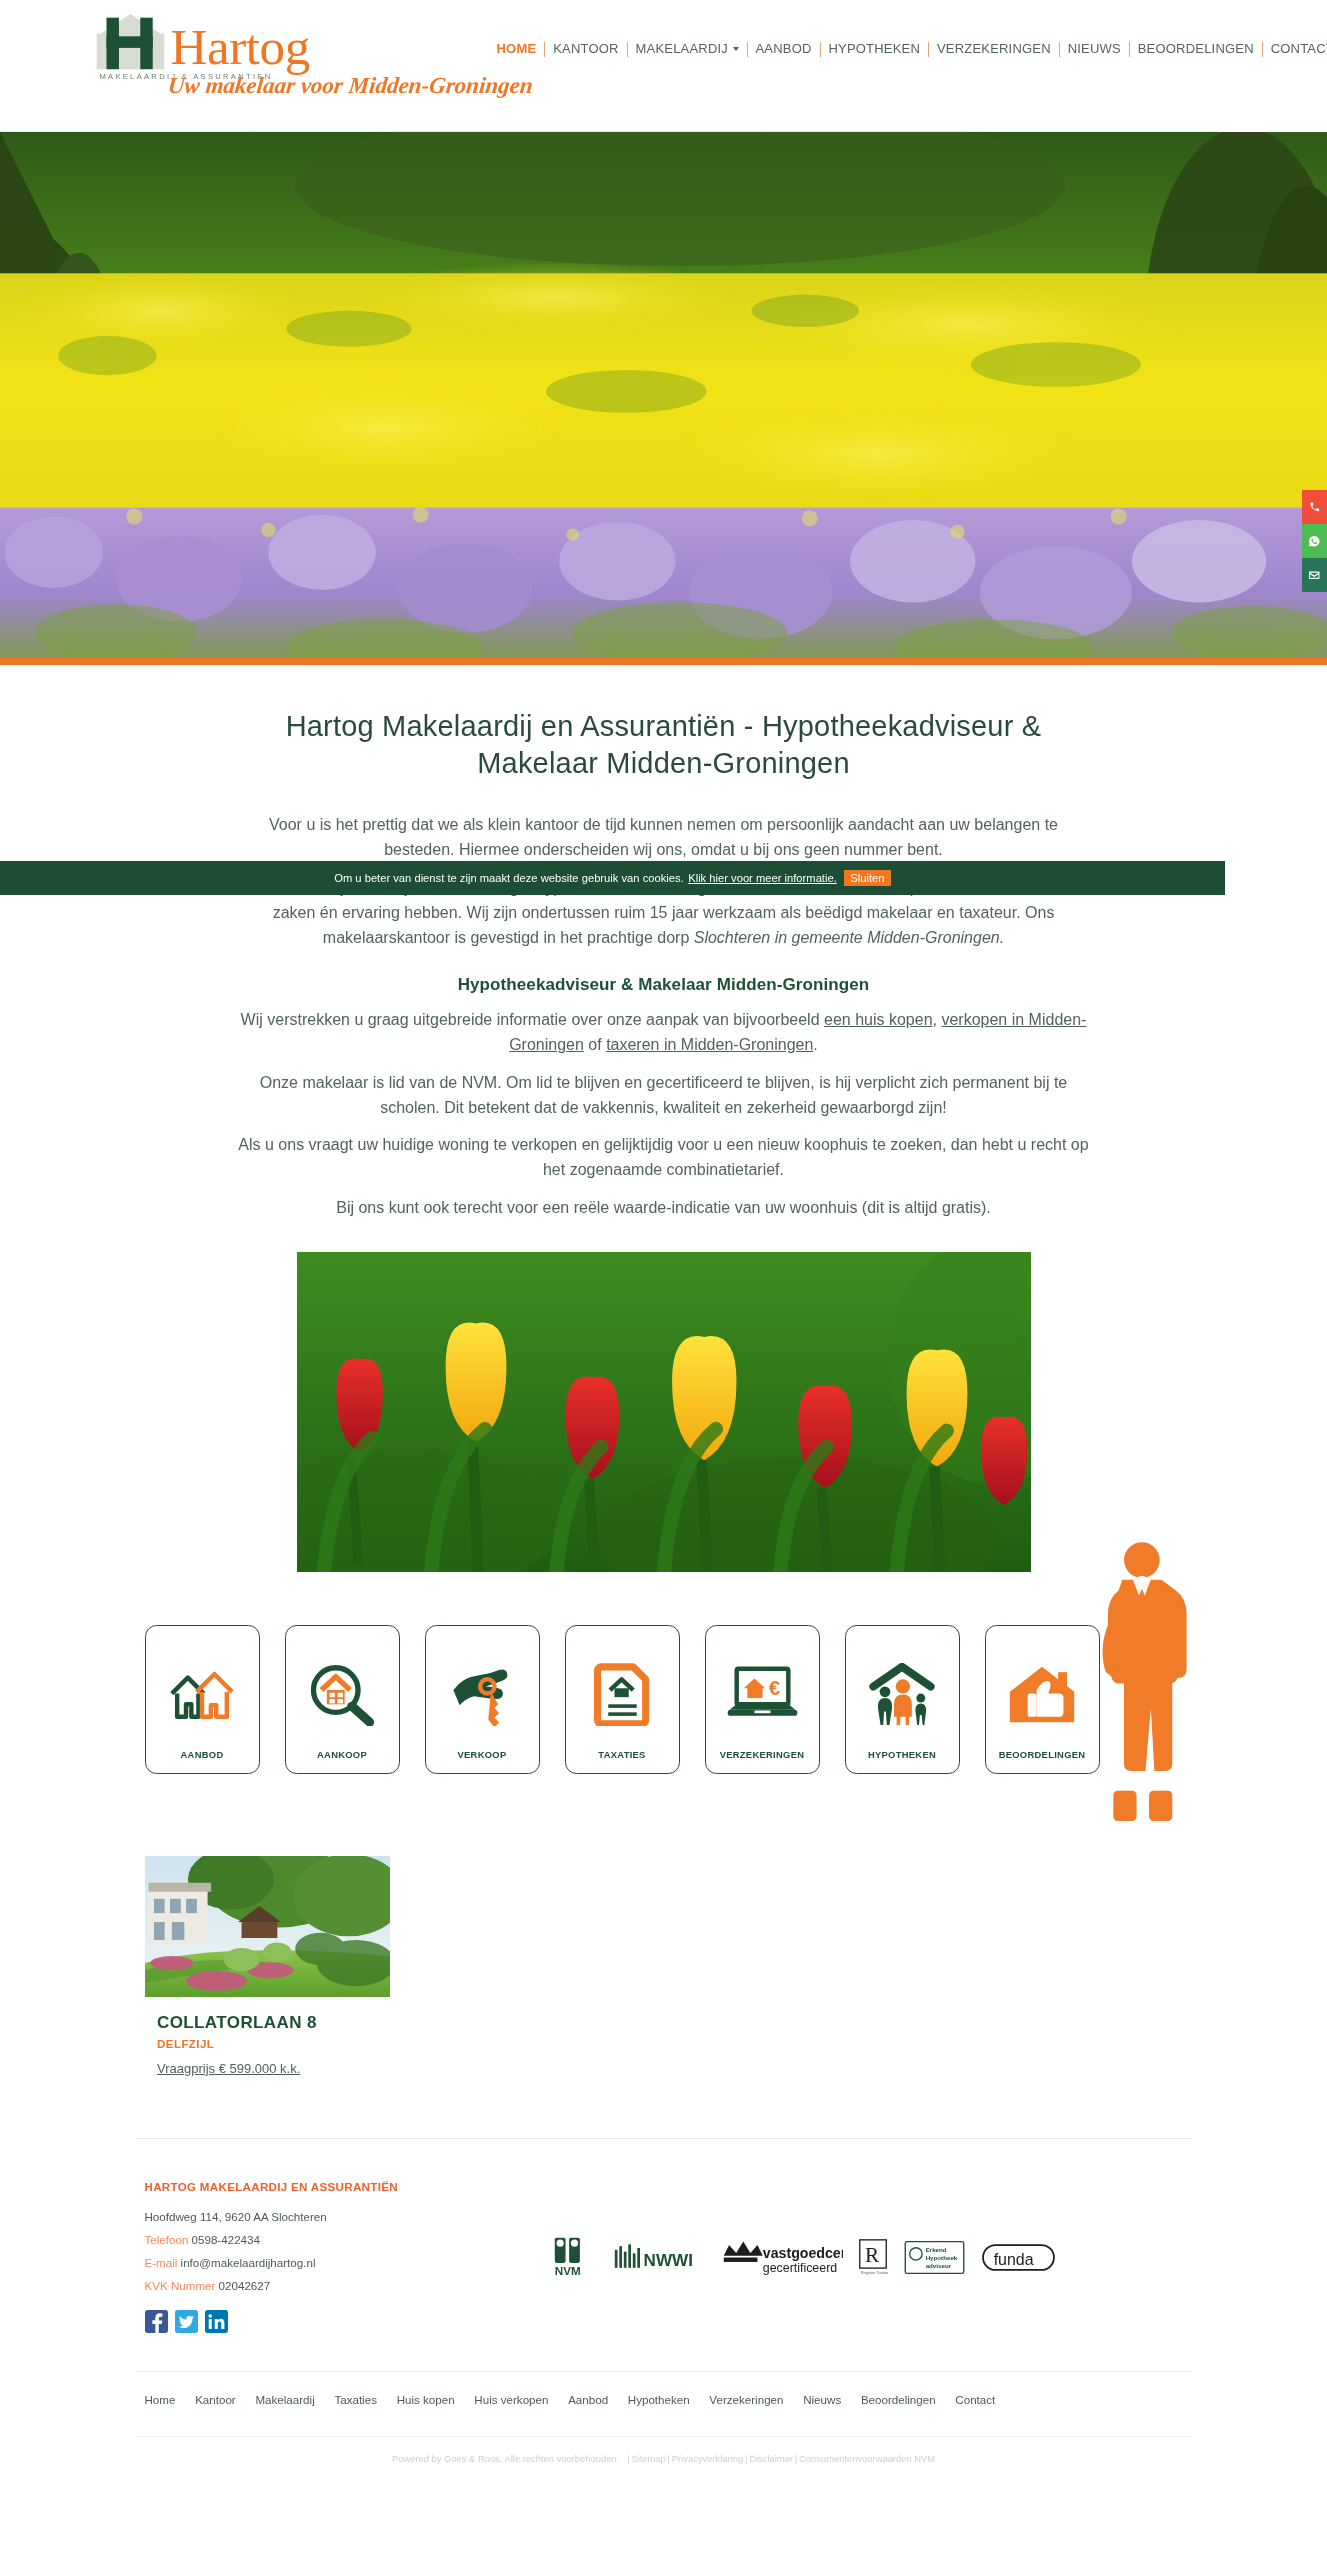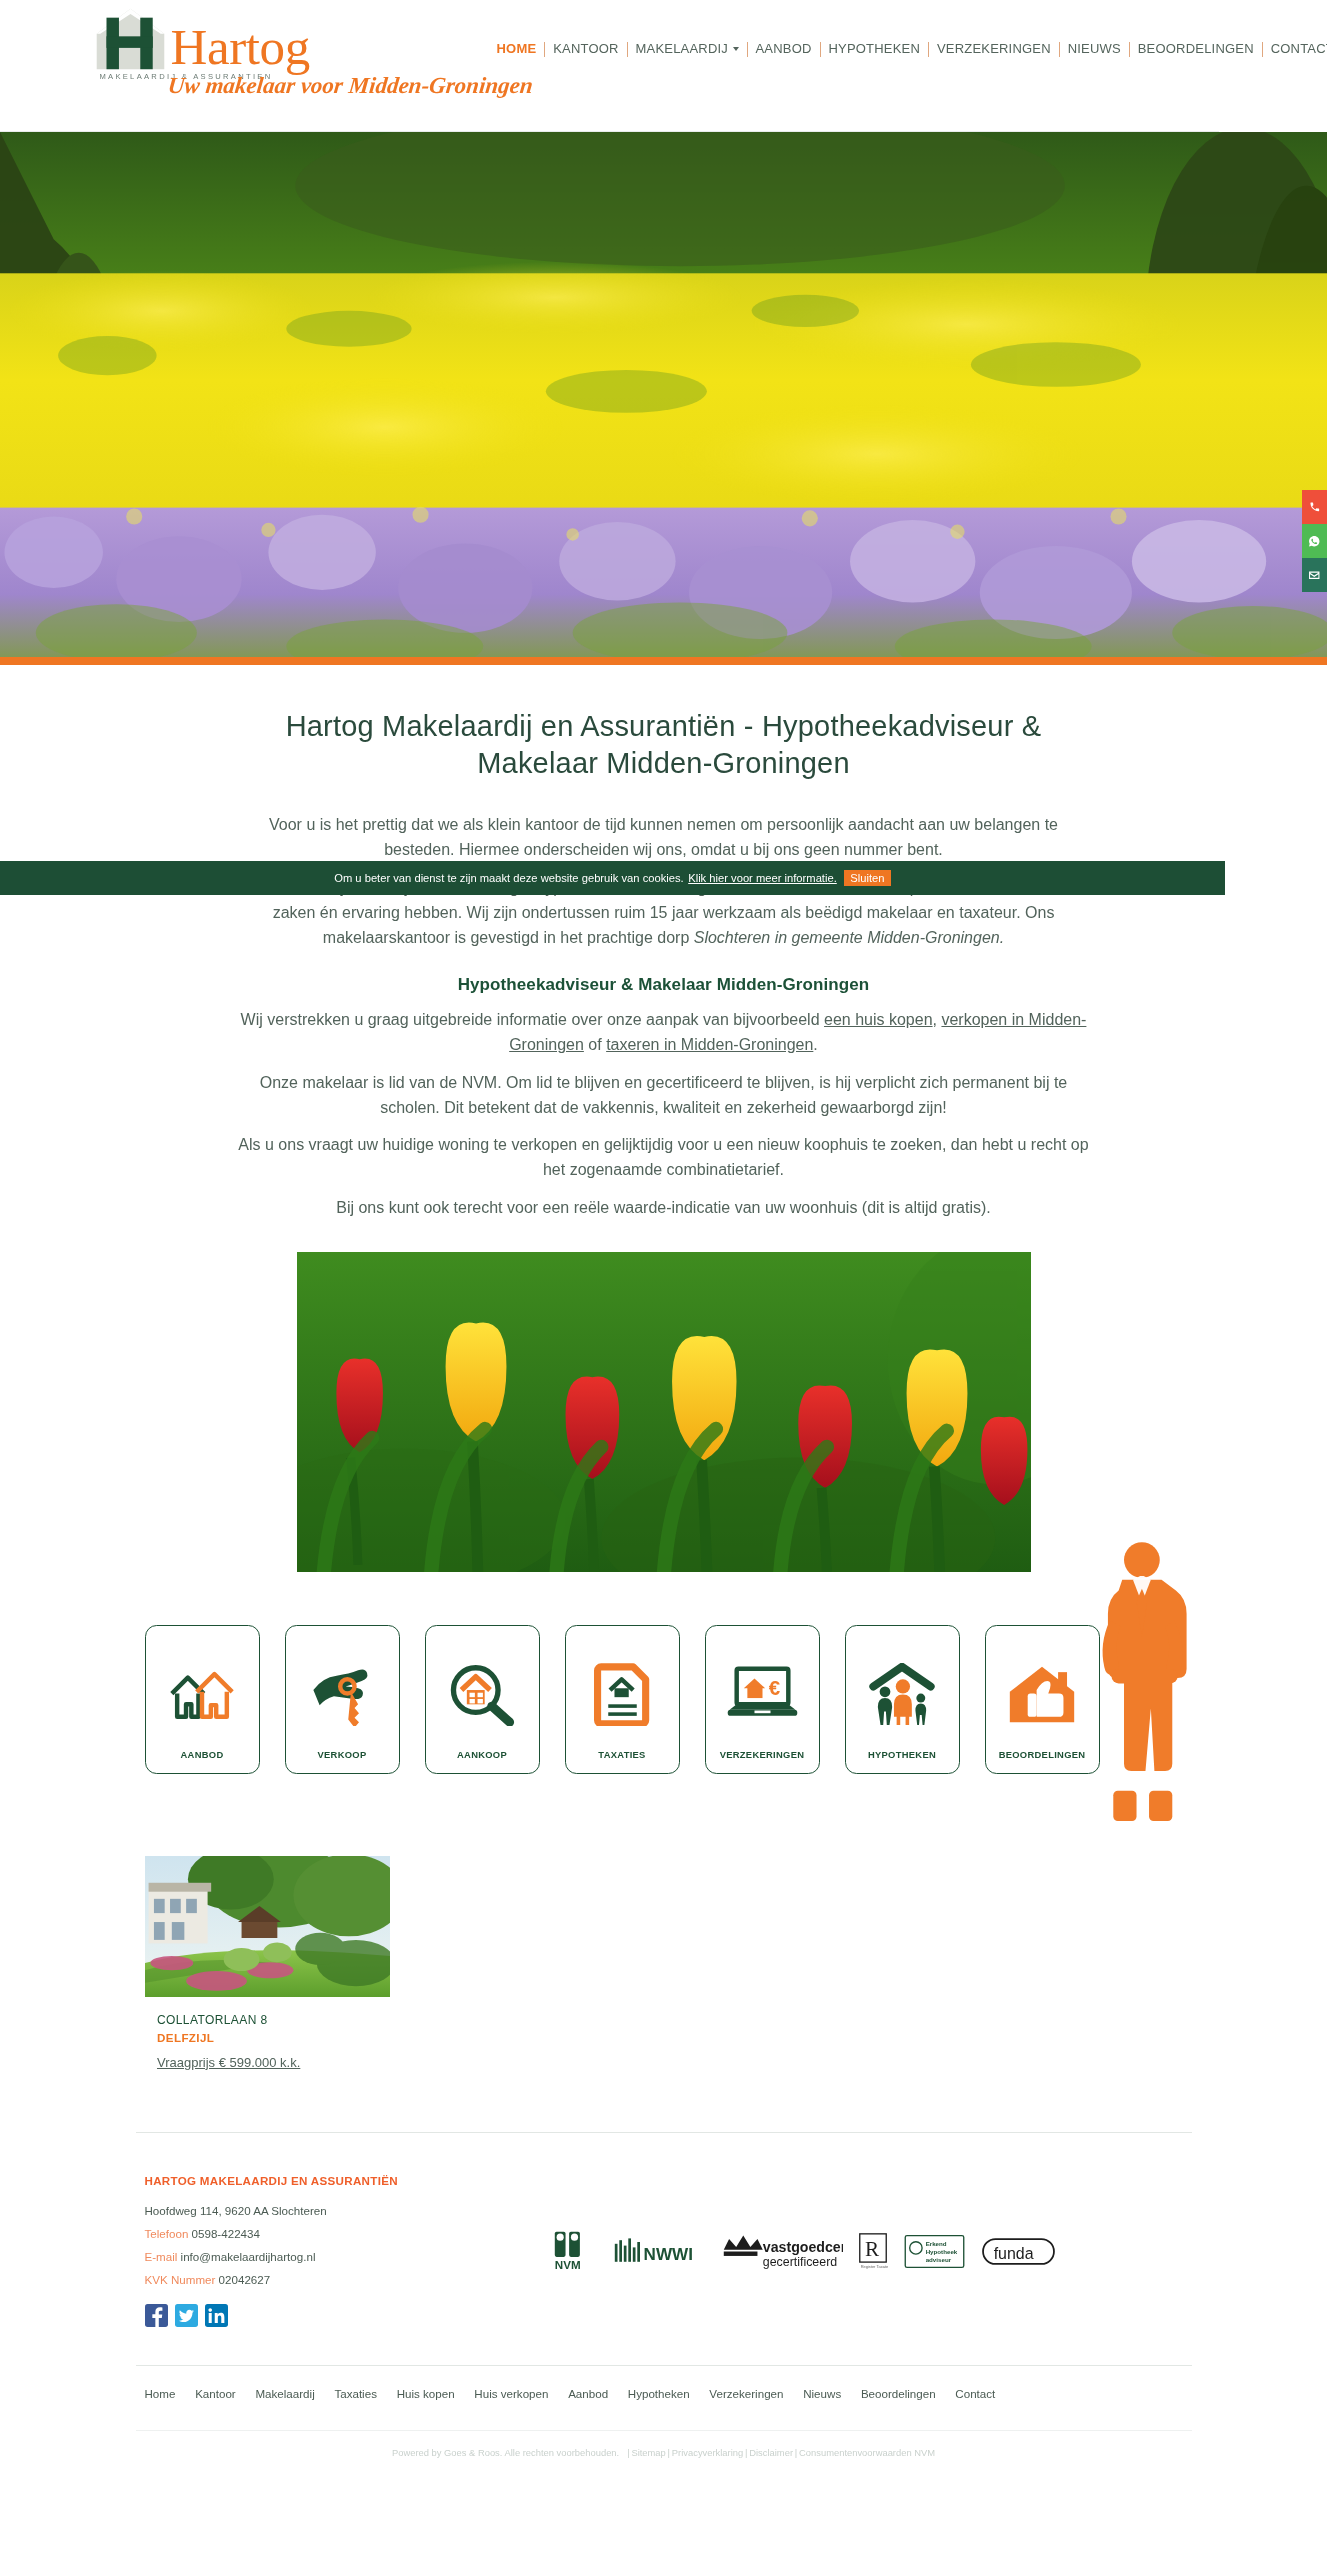--- a/index.html
+++ b/index.html
@@ -259,22 +259,22 @@
   }
   .listing-photo {
     width: 245px;
     height: 141px;
     position: relative;
     overflow: hidden;
     background: #6a9c4a;
   }
   .listing-body { padding: 16px 12.5px 14.3px 12.5px; }
   .listing-street {
-    font-size: 12px;
-    font-weight: normal;
+    font-size: 17px;
+    font-weight: bold;
     color: #1d5135;
     letter-spacing: 0.4px;
   }
   .listing-city {
     font-size: 11.6px;
     font-weight: bold;
     color: #ef7622;
     letter-spacing: 0.4px;
     margin-top: 4.5px;
   }
@@ -583,44 +583,44 @@
               <g fill="none" stroke="#f07c2a" stroke-width="5" stroke-linejoin="round">
                 <path d="M32 28 L52 8 L72 28"></path>
                 <path d="M38 28 V56 h10 v-13 h6 v13 h12 V28"></path>
               </g>
             </svg>
           </span>
           <span class="cap">AANBOD</span>
         </a>
         <a href="#" class="icon-card">
           <span class="glyph">
-            <svg width="68" height="63" viewBox="0 0 76 70">
-              <path d="M6 30 q10 -14 26 -16 q14 -2 24 -6 q8 -3 10 3 q2 6 -6 9 q-10 4 -18 6 q8 0 14 2 q7 2 5 8 q-2 5 -10 4 l-22 -3 q-10 3 -16 10z" fill="#1d5135"></path>
-              <circle cx="44" cy="26" r="8" fill="none" stroke="#f07c2a" stroke-width="5"></circle>
-              <path d="M48 32 l8 14 l-4 4 l5 6 l-5 5 l5 5 l-5 6 l-7 -9 z" fill="#f07c2a"></path>
-            </svg>
-          </span>
-          <span class="cap">VERKOOP</span>
-        </a>
-        <a href="#" class="icon-card">
-          <span class="glyph">
             <svg width="66" height="63" viewBox="0 0 74 70">
               <circle cx="30" cy="30" r="25" fill="none" stroke="#1d5135" stroke-width="6"></circle>
               <path d="M48 48 L68 66" stroke="#1d5135" stroke-width="10" stroke-linecap="round"></path>
               <path d="M14 30 L30 15 L46 30" fill="none" stroke="#f07c2a" stroke-width="6" stroke-linejoin="round"></path>
               <rect x="20" y="30" width="20" height="16" fill="#f07c2a"></rect>
               <g fill="#fff">
                 <rect x="23" y="33" width="6" height="5"></rect>
                 <rect x="32" y="33" width="6" height="5"></rect>
                 <rect x="23" y="40" width="6" height="5"></rect>
                 <rect x="32" y="40" width="6" height="5"></rect>
               </g>
             </svg>
           </span>
           <span class="cap">AANKOOP</span>
+        </a>
+        <a href="#" class="icon-card">
+          <span class="glyph">
+            <svg width="68" height="63" viewBox="0 0 76 70">
+              <path d="M6 30 q10 -14 26 -16 q14 -2 24 -6 q8 -3 10 3 q2 6 -6 9 q-10 4 -18 6 q8 0 14 2 q7 2 5 8 q-2 5 -10 4 l-22 -3 q-10 3 -16 10z" fill="#1d5135"></path>
+              <circle cx="44" cy="26" r="8" fill="none" stroke="#f07c2a" stroke-width="5"></circle>
+              <path d="M48 32 l8 14 l-4 4 l5 6 l-5 5 l5 5 l-5 6 l-7 -9 z" fill="#f07c2a"></path>
+            </svg>
+          </span>
+          <span class="cap">VERKOOP</span>
         </a>
         <a href="#" class="icon-card">
           <span class="glyph">
             <svg width="57" height="63" viewBox="0 0 64 70">
               <path d="M8 4 h36 l14 14 v46 a4 4 0 0 1 -4 4 H8 a4 4 0 0 1 -4 -4 V8 a4 4 0 0 1 4 -4z" fill="none" stroke="#f07c2a" stroke-width="8" stroke-linejoin="round"></path>
               <path d="M18 30 L31 18 L44 30" fill="none" stroke="#1d5135" stroke-width="5" stroke-linejoin="round"></path>
               <rect x="23" y="28" width="16" height="10" fill="#1d5135"></rect>
               <rect x="16" y="46" width="32" height="4" fill="#1d5135"></rect>
               <rect x="16" y="55" width="32" height="4" fill="#1d5135"></rect>
             </svg>

